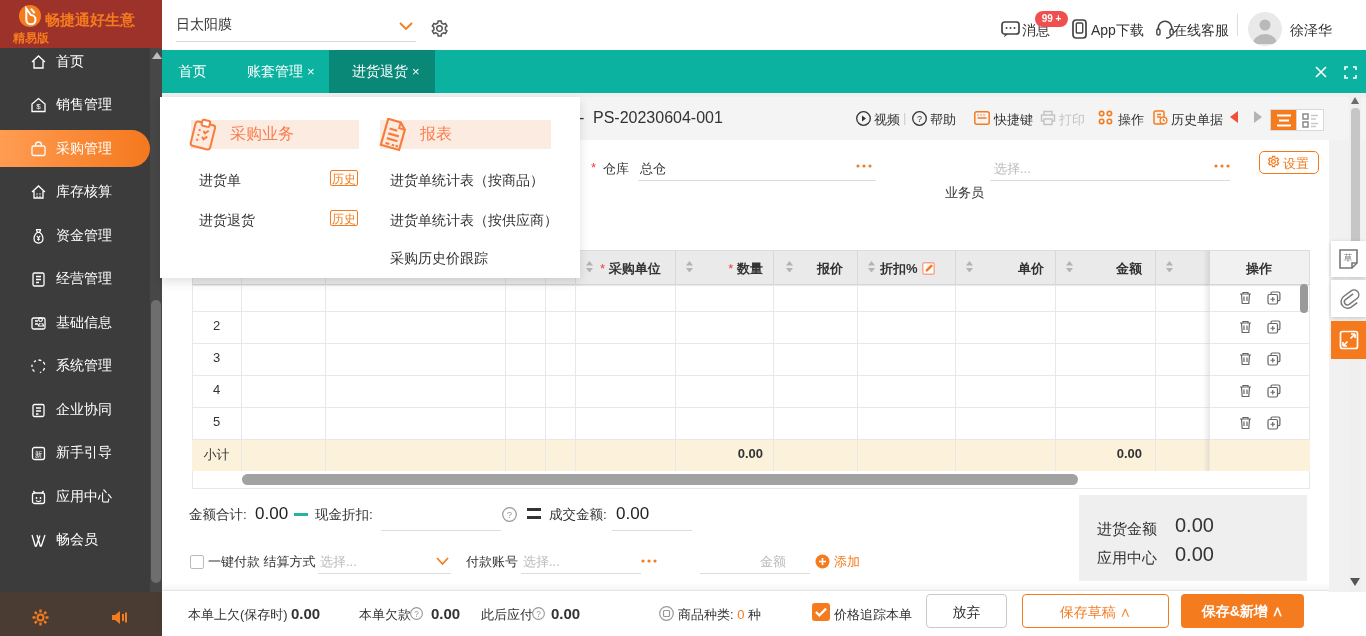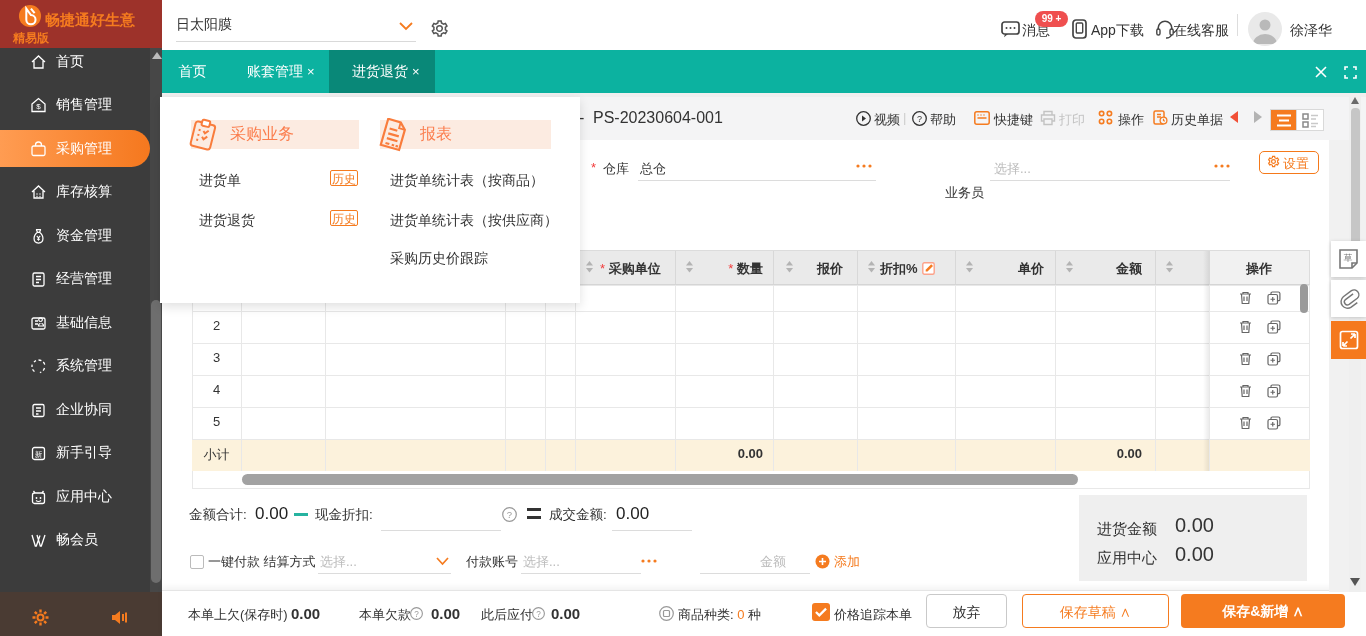--- a/index.html
+++ b/index.html
@@ -432,21 +432,21 @@
       <circle cx="7.5" cy="7.5" r="6.8" fill="none" stroke="#999" stroke-width="1.2"></circle>
       <rect x="4.5" y="4.5" width="6" height="6" rx="1" fill="none" stroke="#999" stroke-width="1.2"></rect>
     </svg>
     <div class="abs" style="left:678px;top:606px;">商品种类: <span style="color:#F57B1F">0</span> 种</div>
     <div class="abs" style="left:812px;top:603px;width:18px;height:18px;background:#F57B1F;border-radius:3px;"><svg width="18" height="18" viewBox="0 0 16 16">
         <path d="M3.5 8 l3 3 l6 -6" fill="none" stroke="#fff" stroke-width="2"></path>
       </svg></div>
     <div class="abs" style="left:834px;top:606px;">价格追踪本单</div>
     <div class="abs" style="left:926px;top:594px;width:81px;height:34px;background:#fff;border:1px solid #C9C9C9;border-radius:4px;text-align:center;line-height:34px;font-size:14px;">放弃</div>
     <div class="abs" style="left:1022px;top:594px;width:147px;height:34px;background:#fff;border:1px solid #F57B1F;border-radius:4px;text-align:center;line-height:34px;font-size:14px;color:#F57B1F;">保存草稿 ∧</div>
-    <div class="abs" style="left:1181px;top:594px;width:164px;height:34px;background:#F57B1F;border-radius:4px;text-align:center;line-height:34px;font-size:14px;color:#fff;font-weight:bold;">保存&amp;新增 ∧</div>
+    <div class="abs" style="left:1181px;top:594px;width:123px;height:34px;background:#F57B1F;border-radius:4px;text-align:center;line-height:34px;font-size:14px;color:#fff;font-weight:bold;">保存&amp;新增 ∧</div>
   </div>
 
 <div id="rightrail">
     <div class="abs" style="left:1329px;top:140px;width:37px;height:452px;background:#F1F1F1;"></div>
     <div class="abs" style="left:1349px;top:97px;width:12px;height:495px;background:#EFEFEF;"></div>
     <div class="abs" style="left:1351px;top:97px;width:0;height:0;border-left:4.5px solid transparent;border-right:4.5px solid transparent;border-bottom:7px solid #6b6b6b;"></div>
     <div class="abs" style="left:1350.5px;top:108px;width:9px;height:157px;background:#C6C6C6;border-radius:4px;"></div>
     <div class="abs" style="left:1350px;top:578px;width:0;height:0;border-left:5.5px solid transparent;border-right:5.5px solid transparent;border-top:8px solid #555;"></div>
     <div class="abs" style="left:1331px;top:241px;width:35px;height:36px;background:#fff;box-shadow:0 1px 4px rgba(0,0,0,0.18);">
       <svg style="position:absolute;left:7px;top:7px;" width="21" height="22" viewBox="0 0 21 22">
@@ -461,21 +461,21 @@
       </svg>
     </div>
     <div class="abs" style="left:1331px;top:321px;width:35px;height:38px;background:#F5791D;">
       <svg style="position:absolute;left:8px;top:9px;" width="20" height="20" viewBox="0 0 20 20">
         <rect x="1.5" y="1.5" width="17" height="17" rx="2" fill="none" stroke="#fff" stroke-width="1.7"></rect>
         <path d="M11.5 8.5 L16 4 M16 4 h-4 M16 4 v4 M8.5 11.5 L4 16 M4 16 h4 M4 16 v-4" stroke="#fff" stroke-width="1.7" fill="none"></path>
       </svg>
     </div>
   </div>
 
-<div class="abs" id="panel" style="left:160px;top:97px;width:420px;height:206px;background:#fff;box-shadow:0 4px 10px rgba(0,0,0,0.12);">
+<div class="abs" id="panel" style="left:160px;top:97px;width:420px;height:181px;background:#fff;box-shadow:0 4px 10px rgba(0,0,0,0.12);">
   <div class="abs" style="left:31px;top:23px;width:168px;height:29px;background:#FCEBE1;"></div>
   <svg class="abs" style="left:28px;top:21px;" width="31" height="34" viewBox="0 0 31 34">
     <g transform="rotate(14 15 17)" fill="none" stroke="#F97C3C" stroke-width="2">
       <rect x="5" y="5" width="20" height="25" rx="2.5"></rect>
       <rect x="11" y="2" width="8" height="6" rx="1.5" fill="#fff"></rect>
       <path d="M9.5 13 h2 M9.5 18 h2 M9.5 23 h2 M14.5 13 l2 2 l3-3.5 M14.5 19 l2 2 l3-3.5"></path>
     </g>
   </svg>
   <div class="abs" style="left:70px;top:27px;font-size:16px;color:#FB7D4D;">采购业务</div>
   <div class="abs" style="left:220px;top:23px;width:171px;height:29px;background:#FCEBE1;"></div>

